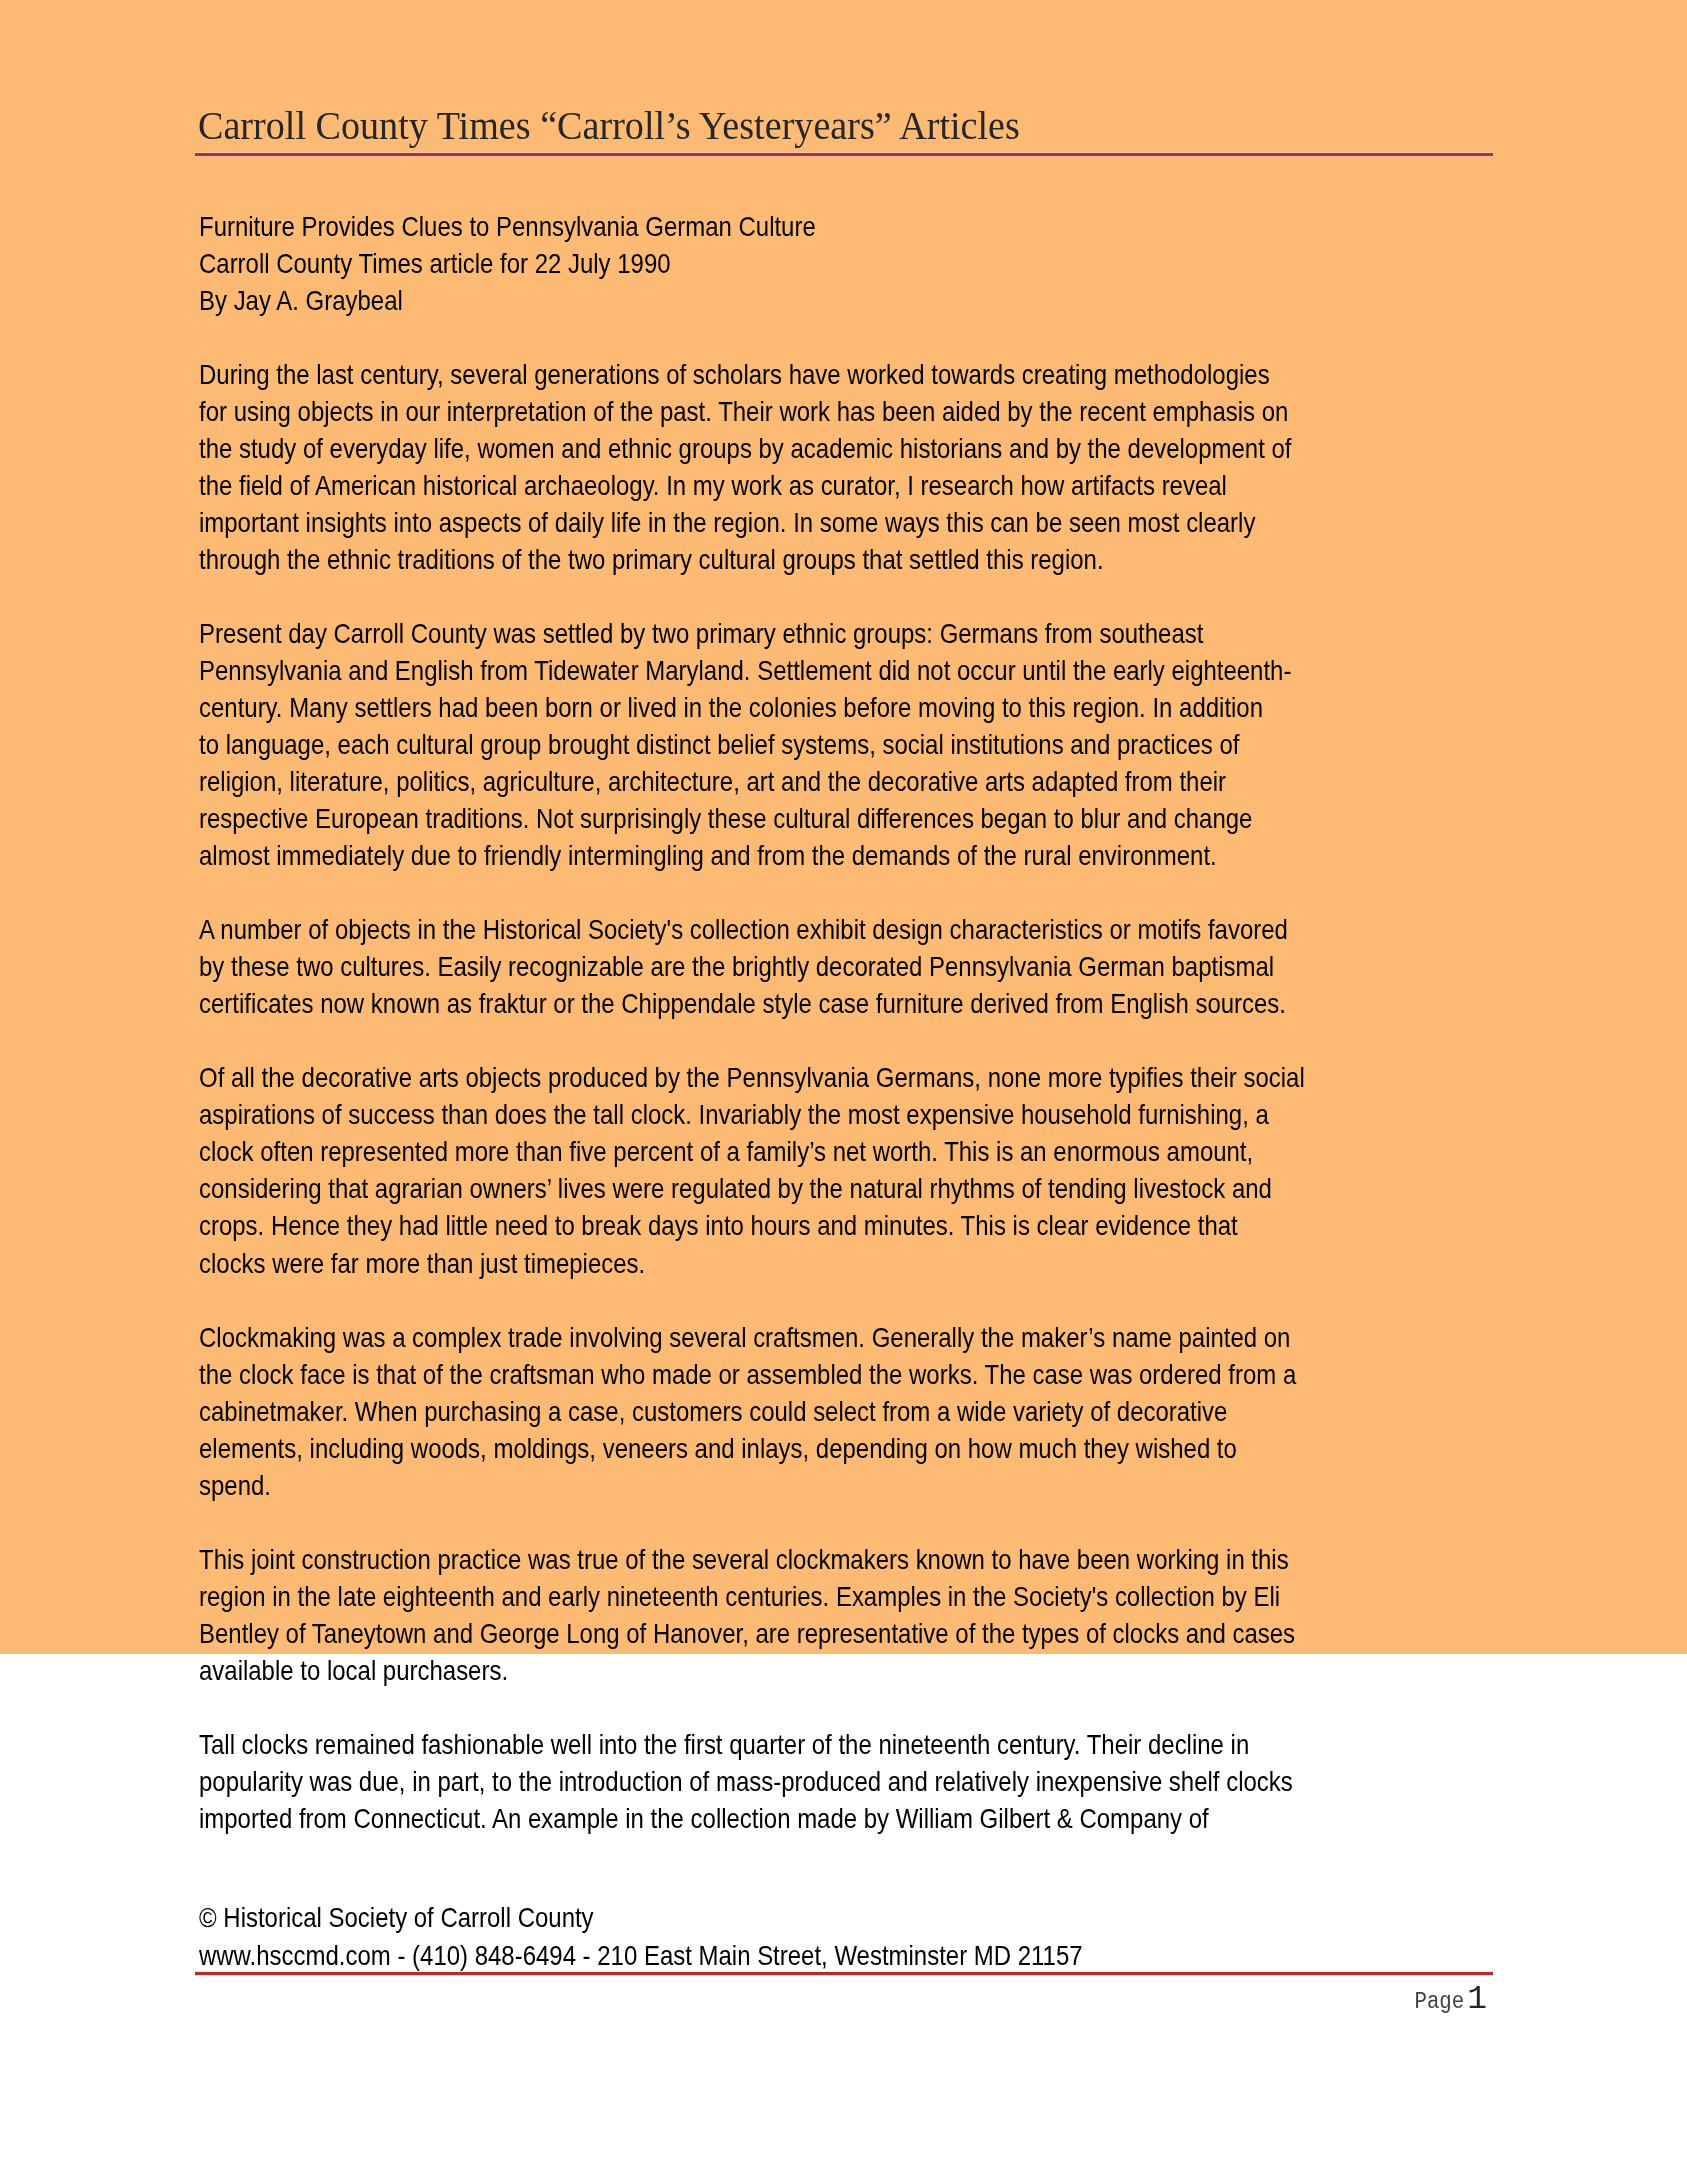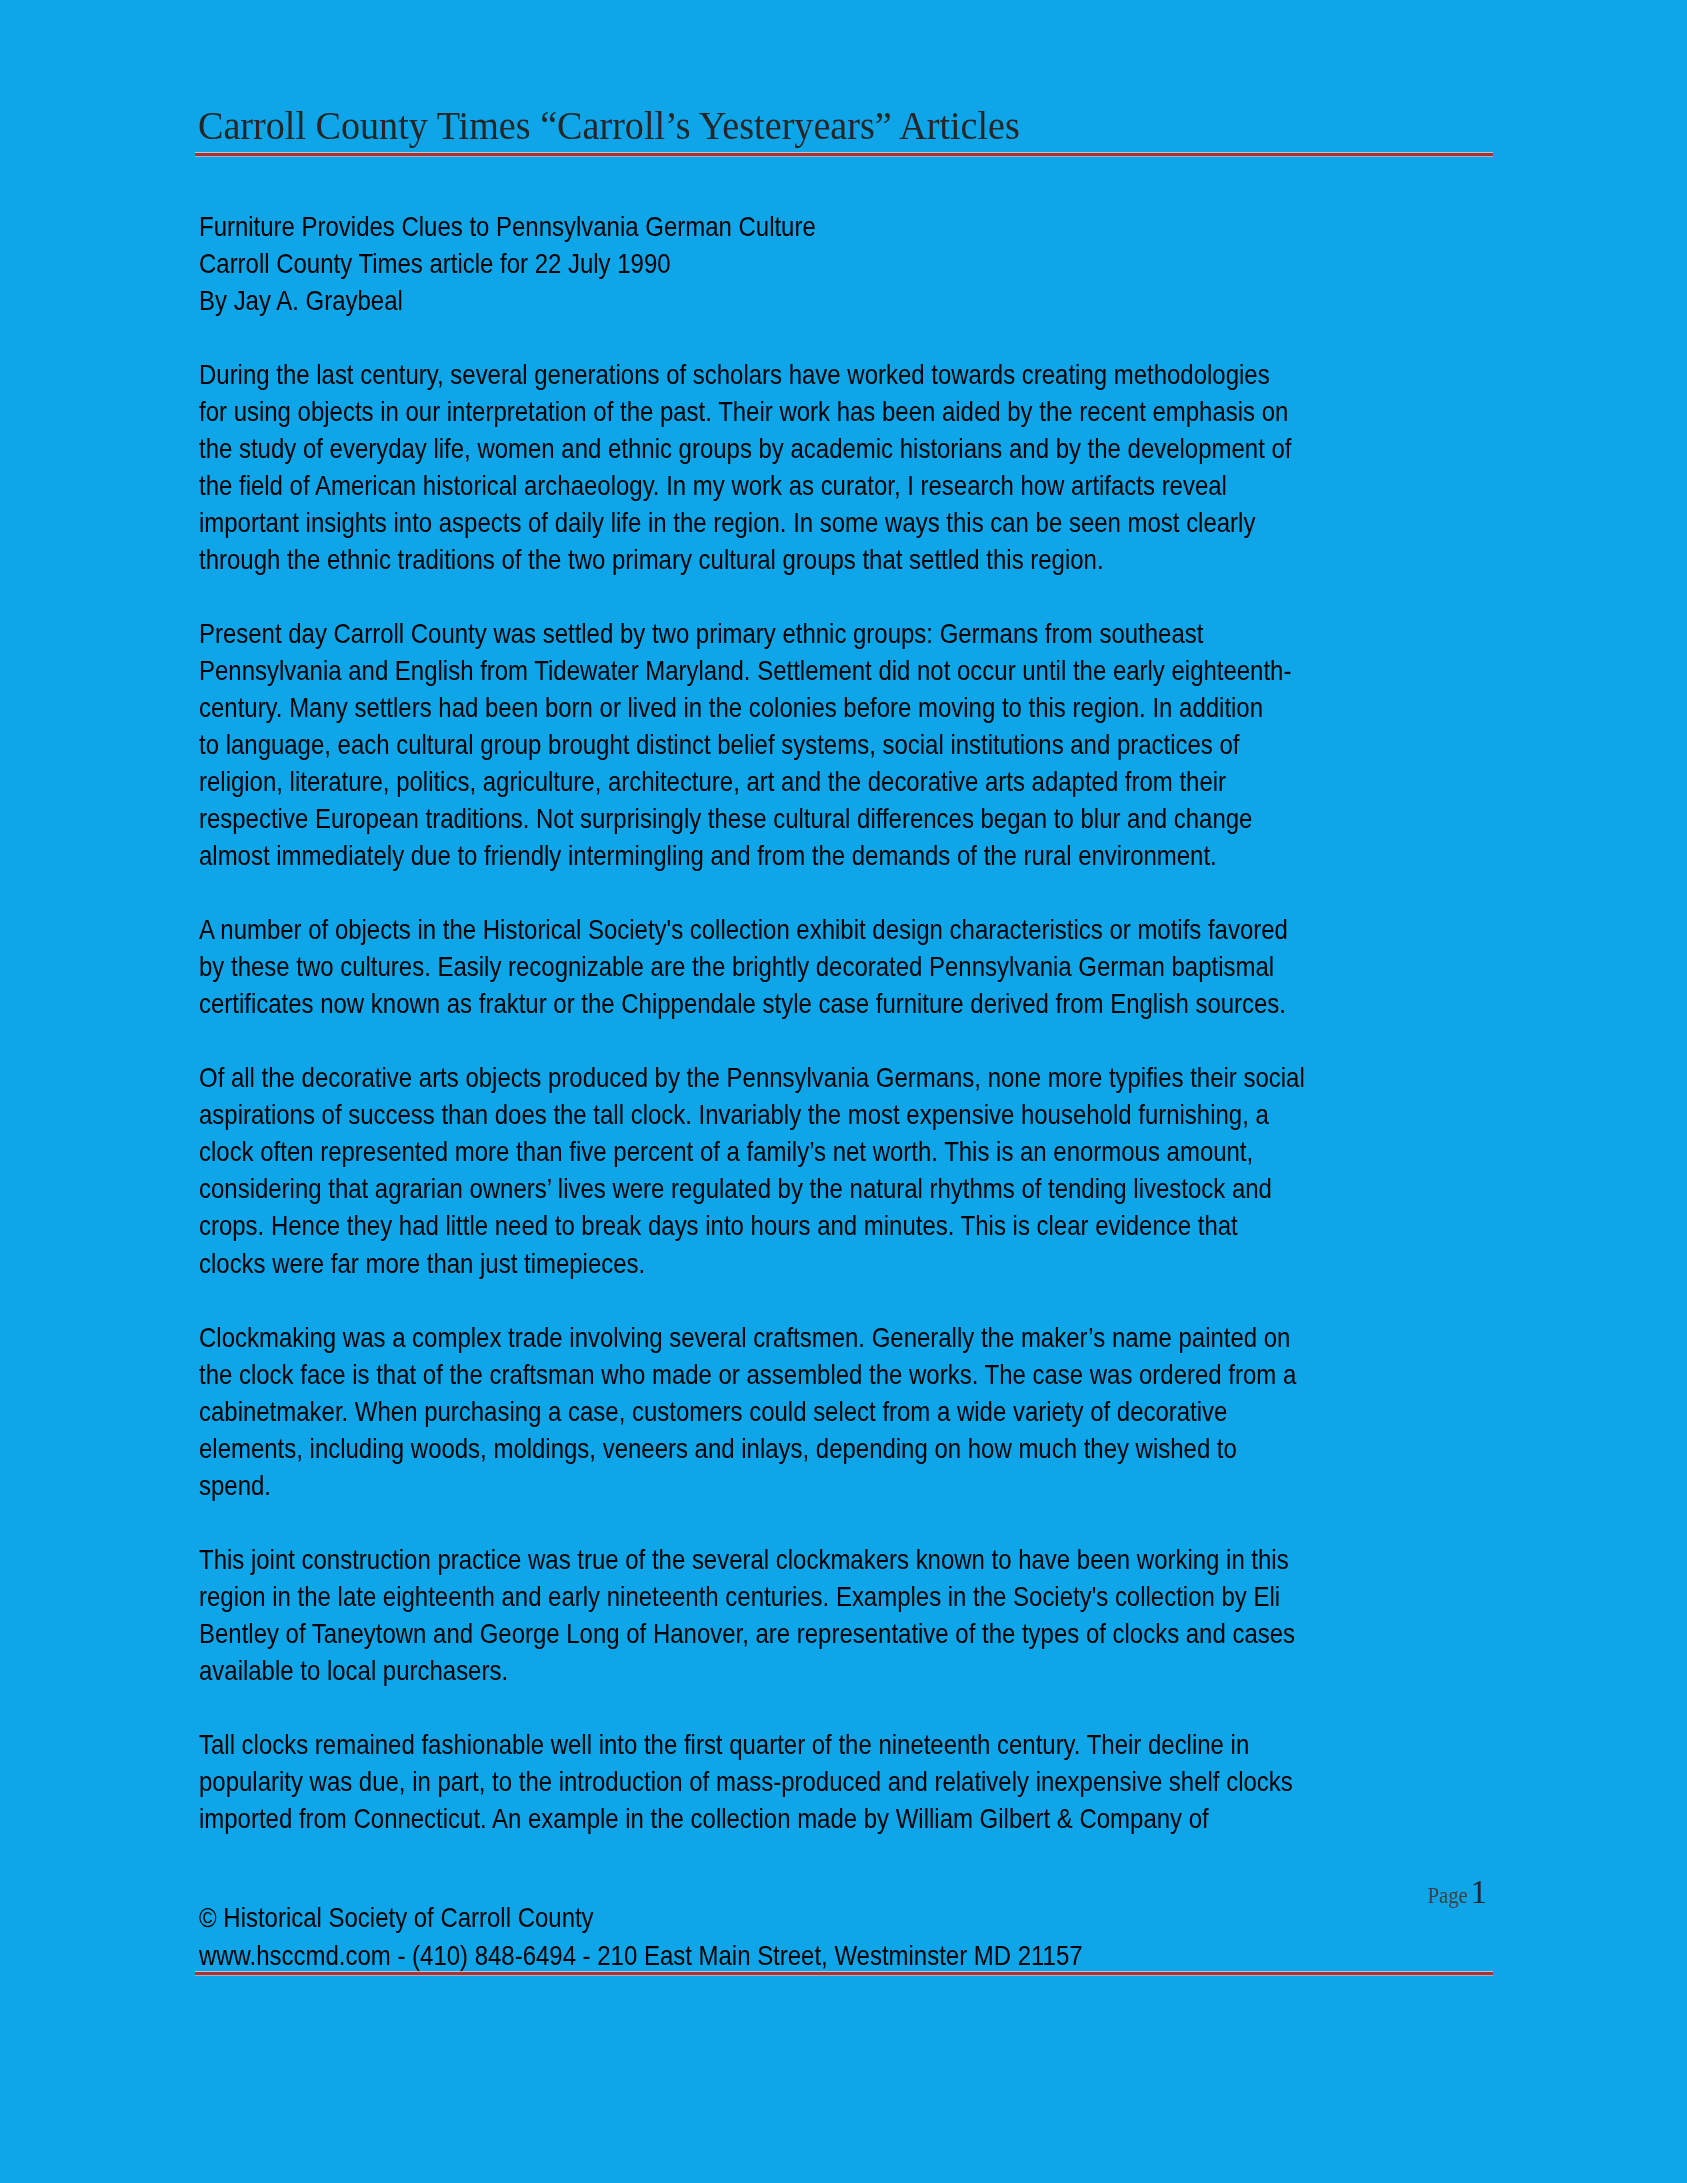--- a/index.html
+++ b/index.html
@@ -11,22 +11,22 @@
       width: 1687px;
       height: 2183px;
       position: relative;
       overflow: hidden;
       color: #000000;
     }
     .page {
       position: absolute;
       left: 0; top: 0;
       width: 1687px;
-      height: 2183px;
-      background: #0ea5e9;
+      height: 1654px;
+      background: #fdba74;
     }
     
     .header-title {
       position: absolute;
       left: 198px;
       top: 103px;
       font-family: "Liberation Serif", "DejaVu Serif", serif;
       font-size: 41px;
       line-height: 45px;
       color: #262626;
@@ -73,22 +73,22 @@
       font-size: 27.4px;
       line-height: 37px;
       white-space: nowrap;
       color: #000000;
       transform-origin: left center;
       transform: scaleX(0.875);
     }
     .page-number {
       position: absolute;
       right: 200px;
-      top: 1874px;
-      font-family: Liberation Serif, serif;
+      top: 1981px;
+      font-family: Liberation Mono, monospace;
       color: #404040;
       white-space: nowrap;
       line-height: 37px;
     }
     .page-number .label {
       font-size: 23px;
       display: inline-block;
       transform-origin: right center;
       transform: scaleX(0.9);
     }

